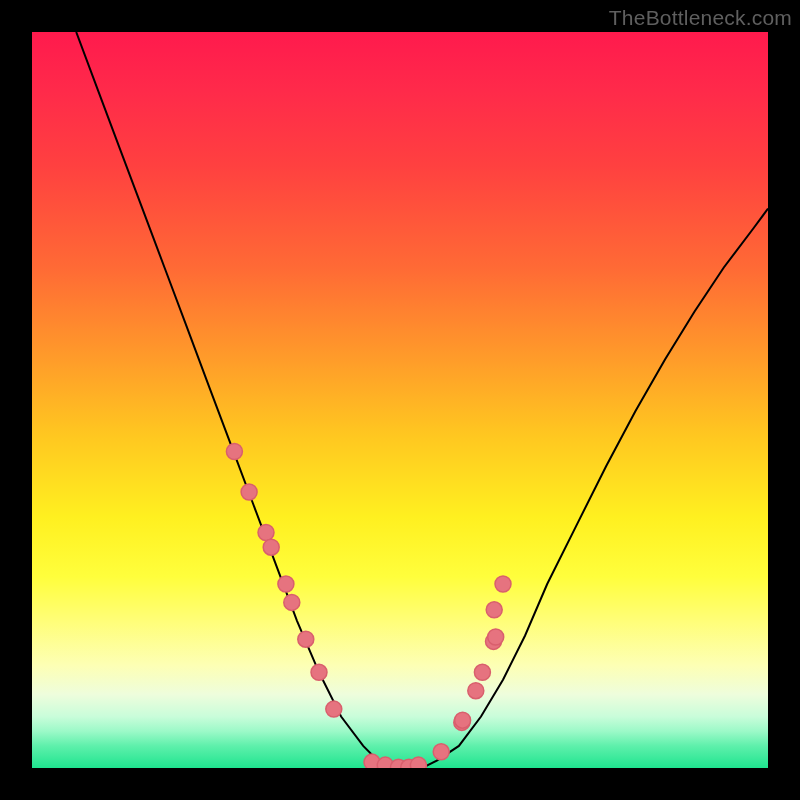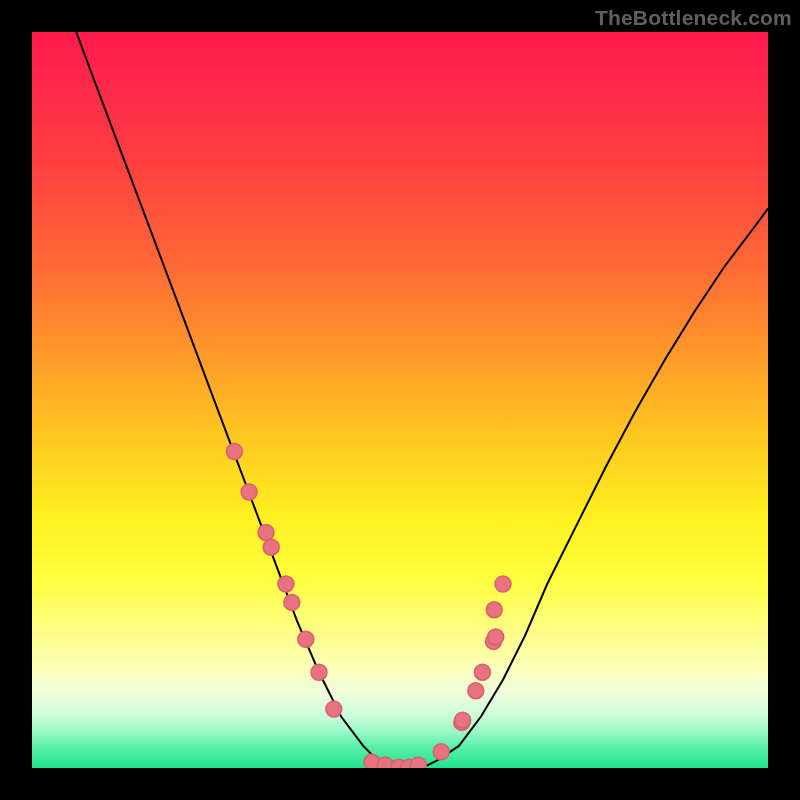--- a/index.html
+++ b/index.html
@@ -44,21 +44,21 @@
       #5ef0ab 97%,
       #1fe48f 100%
     );
   }
   .watermark {
     position: absolute;
     top: 6px;
     right: 8px;
     color: #5f5f5f;
     font-size: 21px;
-    font-weight: 700;
+    font-weight: 400;
     letter-spacing: 0.2px;
     user-select: none;
   }
   svg.curve {
     position: absolute;
     top: 0;
     left: 0;
     width: 736px;
     height: 736px;
   }

